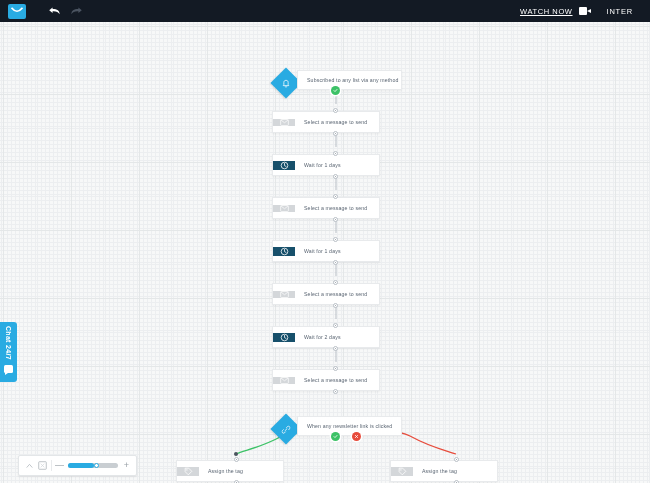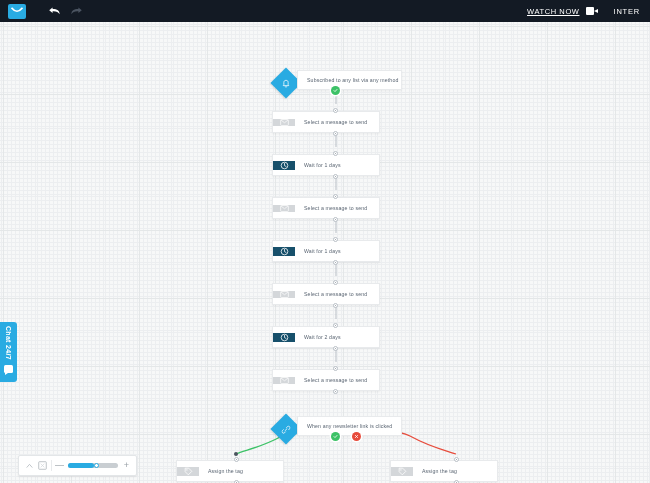--- a/index.html
+++ b/index.html
@@ -43,21 +43,21 @@
     align-items: center;
     justify-content: center;
     margin-left: 6px;
   }
   #undo-btn { margin-left: 20px; }
 
   #topbar-right {
     margin-left: auto;
     display: flex;
     align-items: center;
-    padding-right: 10px;
+    padding-right: 17px;
   }
   #watch-now-link {
     color: #ffffff;
     font-size: 7.5px;
     letter-spacing: 0.6px;
     text-decoration: underline;
     white-space: nowrap;
   }
   #video-cam-icon {
     margin-left: 6px;

